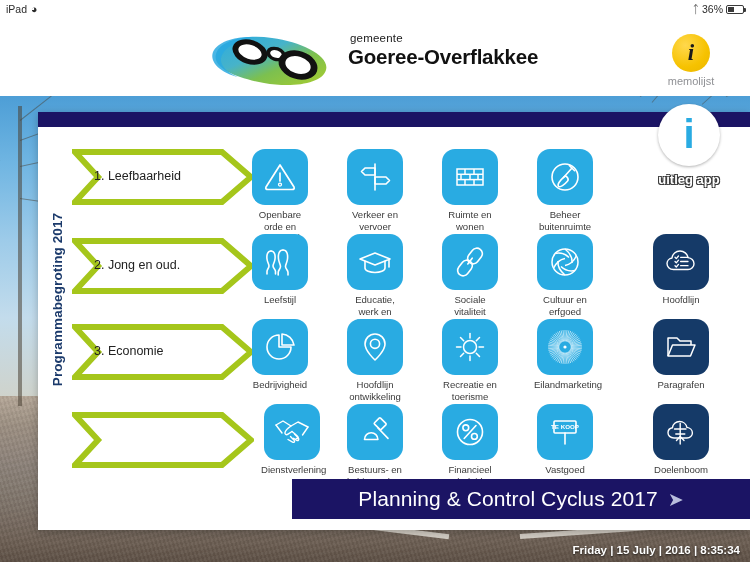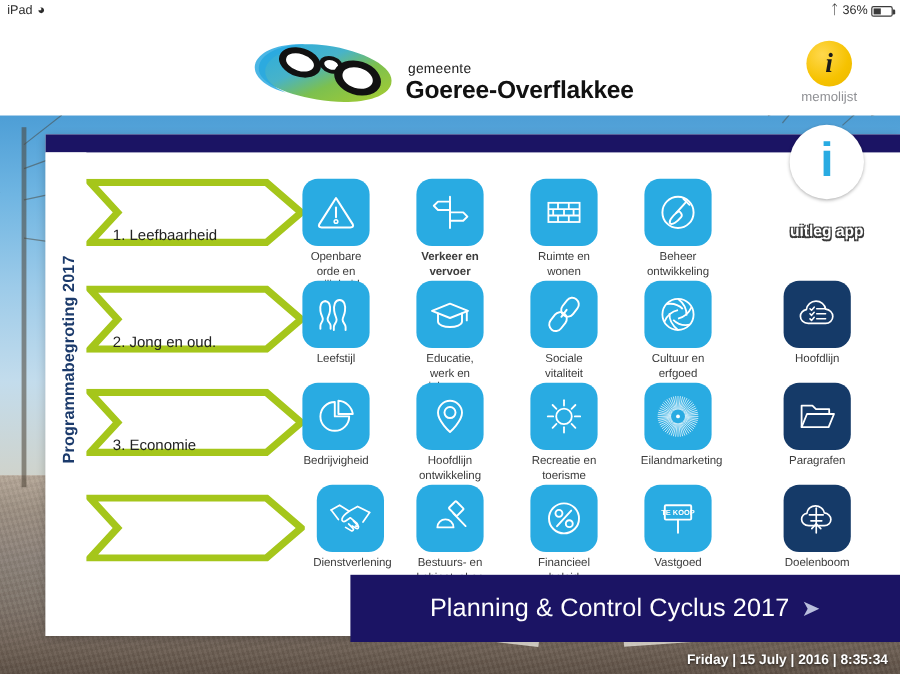--- a/index.html
+++ b/index.html
@@ -36,21 +36,21 @@
 
   
   .header {
     position: absolute; top: 18px; left: 0;
     width: 750px; height: 78px;
     background: #ffffff;
     z-index: 40;
   }
   .logo-wrap {
     position: absolute; left: 206px; top: 14px;
-    display: flex; align-items: flex-end; gap: 4px;
+    display: flex; align-items: flex-start; gap: 14px;
   }
   .logo-mark { width: 128px; height: 56px; }
   .logo-text .gem {
     font-size: 11.5px; color: #1b1b1b; letter-spacing: .2px; line-height: 1.1;
     padding-left: 2px;
   }
   .logo-text .muni {
     font-size: 20.5px; color: #111111; font-weight: bold; letter-spacing: -0.2px; line-height: 1.15;
   }
   .memolijst {
@@ -122,21 +122,21 @@
     width: 190px; text-align: center;
     transform: rotate(-90deg);
     font-size: 13.5px; font-weight: bold; color: #1b3a6b; letter-spacing: .1px;
     white-space: nowrap;
   }
 
   
   .chevrons { position: absolute; left: 34px; top: 15px; }
   .chev {
     position: absolute; width: 182px; height: 56px;
-    display: flex; align-items: flex-end;
+    display: flex; align-items: center;
   }
   .chev svg { position: absolute; left: 0; top: 0; }
   .chev-label {
     position: relative; z-index: 2;
     padding-left: 22px; padding-right: 26px;
     font-size: 12.5px; color: #222222; line-height: 1.25;
   }
 
   
   .grid { position: absolute; left: 0; top: 0; }
@@ -169,28 +169,28 @@
     background: #ffffff; margin: 0 auto;
     display: flex; align-items: center; justify-content: center;
     box-shadow: 0 1px 3px rgba(0,0,0,.3);
   }
   .uitleg-i {
     font-family: "Liberation Sans", sans-serif;
     font-weight: bold; font-size: 40px; color: #29abe2; line-height: 1;
     margin-top: -3px;
   }
   .uitleg-label {
-    margin-top: 19px; font-size: 13px; font-weight: bold; color: #ffffff;
+    margin-top: 6px; font-size: 13px; font-weight: bold; color: #ffffff;
     text-shadow: -1px -1px 0 #3a3a3a, 1px -1px 0 #3a3a3a, -1px 1px 0 #3a3a3a, 1px 1px 0 #3a3a3a;
   }
 
   
   .pnc-banner {
     position: absolute; left: 292px; top: 383px;
-    width: 458px; height: 56px;
+    width: 458px; height: 40px;
     background: #1b1464;
     display: flex; align-items: center; justify-content: center;
     gap: 10px;
     z-index: 30;
   }
   .pnc-text { font-size: 21px; color: #ffffff; letter-spacing: .1px; }
   .pnc-arrow { font-size: 19px; color: #b9bedd; line-height: 1; }
 
   
   .timestamp {
@@ -317,21 +317,21 @@
         <div class="sq">
           <svg width="34" height="34" viewBox="0 0 34 34">
             <path d="M17 5 L31 27 Q32 29.5 29 29.5 L5 29.5 Q2 29.5 3 27 Z" fill="none" stroke="#ffffff" stroke-width="1.7" stroke-linejoin="round"></path>
             <line x1="17" y1="13" x2="17" y2="21" stroke="#ffffff" stroke-width="1.7" stroke-linecap="round"></line>
             <circle cx="17" cy="24.6" r="1.5" fill="none" stroke="#ffffff" stroke-width="1.3"></circle>
           </svg>
         </div>
         <div class="cap">Openbare orde en veiligheid</div>
       </div>
 
-      <div class="tile light" style="left:306px; top:37px;font-weight:bold;">
+      <div class="tile light" style="left:306px; top:37px;">
         <div class="sq">
           <svg width="34" height="34" viewBox="0 0 34 34">
             <line x1="17" y1="4" x2="17" y2="30" stroke="#ffffff" stroke-width="1.6" stroke-linecap="round"></line>
             <path d="M17 8 H7 L3.5 11.5 L7 15 H17 Z" fill="none" stroke="#ffffff" stroke-width="1.6" stroke-linejoin="round"></path>
             <path d="M17 17 H28 L31.5 20.5 L28 24 H17 Z" fill="none" stroke="#ffffff" stroke-width="1.6" stroke-linejoin="round"></path>
           </svg>
         </div>
         <div class="cap">Verkeer en vervoer</div>
       </div>
 
@@ -357,21 +357,21 @@
 
       <div class="tile light" style="left:496px; top:37px;">
         <div class="sq">
           <svg width="34" height="34" viewBox="0 0 34 34">
             <circle cx="17" cy="17" r="13" fill="none" stroke="#ffffff" stroke-width="1.6"></circle>
             <path d="M24 8 L15.5 17.5" stroke="#ffffff" stroke-width="1.6" stroke-linecap="round"></path>
             <path d="M21.5 5.6 L26.6 10.7" stroke="#ffffff" stroke-width="1.6" stroke-linecap="round"></path>
             <path d="M15.8 17.2 C 12 20.5, 9 24.5, 10.5 26.2 C 12.2 27.9, 16.4 24.8, 19.6 21 C 20.6 19.8, 19.8 17.8, 18.6 16.6 C 17.6 15.6, 16.6 16.4, 15.8 17.2 Z" fill="none" stroke="#ffffff" stroke-width="1.6" stroke-linejoin="round"></path>
           </svg>
         </div>
-        <div class="cap">Beheer ontwikkeling</div>
+        <div class="cap">Beheer buitenruimte</div>
       </div>
 
       <div class="tile light" style="left:211px; top:122px;">
         <div class="sq">
           <svg width="34" height="34" viewBox="0 0 34 34">
             <g fill="none" stroke="#ffffff" stroke-width="1.6" stroke-linecap="round">
               <path d="M8 6 C 4.5 6, 3.5 10, 4 14 C 4.4 17.5, 6 19, 6 21 C 6 23.5, 4 24, 4 26.5 L 4 29"></path>
               <path d="M8 6 C 11.5 6, 12.5 10, 12 14 C 11.6 17.5, 10 19, 10 21 C 10 23.5, 12.5 24, 12.5 26.5 L 12.5 29"></path>
               <path d="M20 5 C 16 5, 15 9.5, 15.5 14 C 16 18, 17.5 19.5, 17.5 21.5 C 17.5 24, 15.2 25, 15.2 27.5 L 15.2 30"></path>
               <path d="M20 5 C 24 5, 25 9.5, 24.5 14 C 24 18, 22.5 19.5, 22.5 21.5 C 22.5 24, 25 25, 25 27.5 L 25 30"></path>

